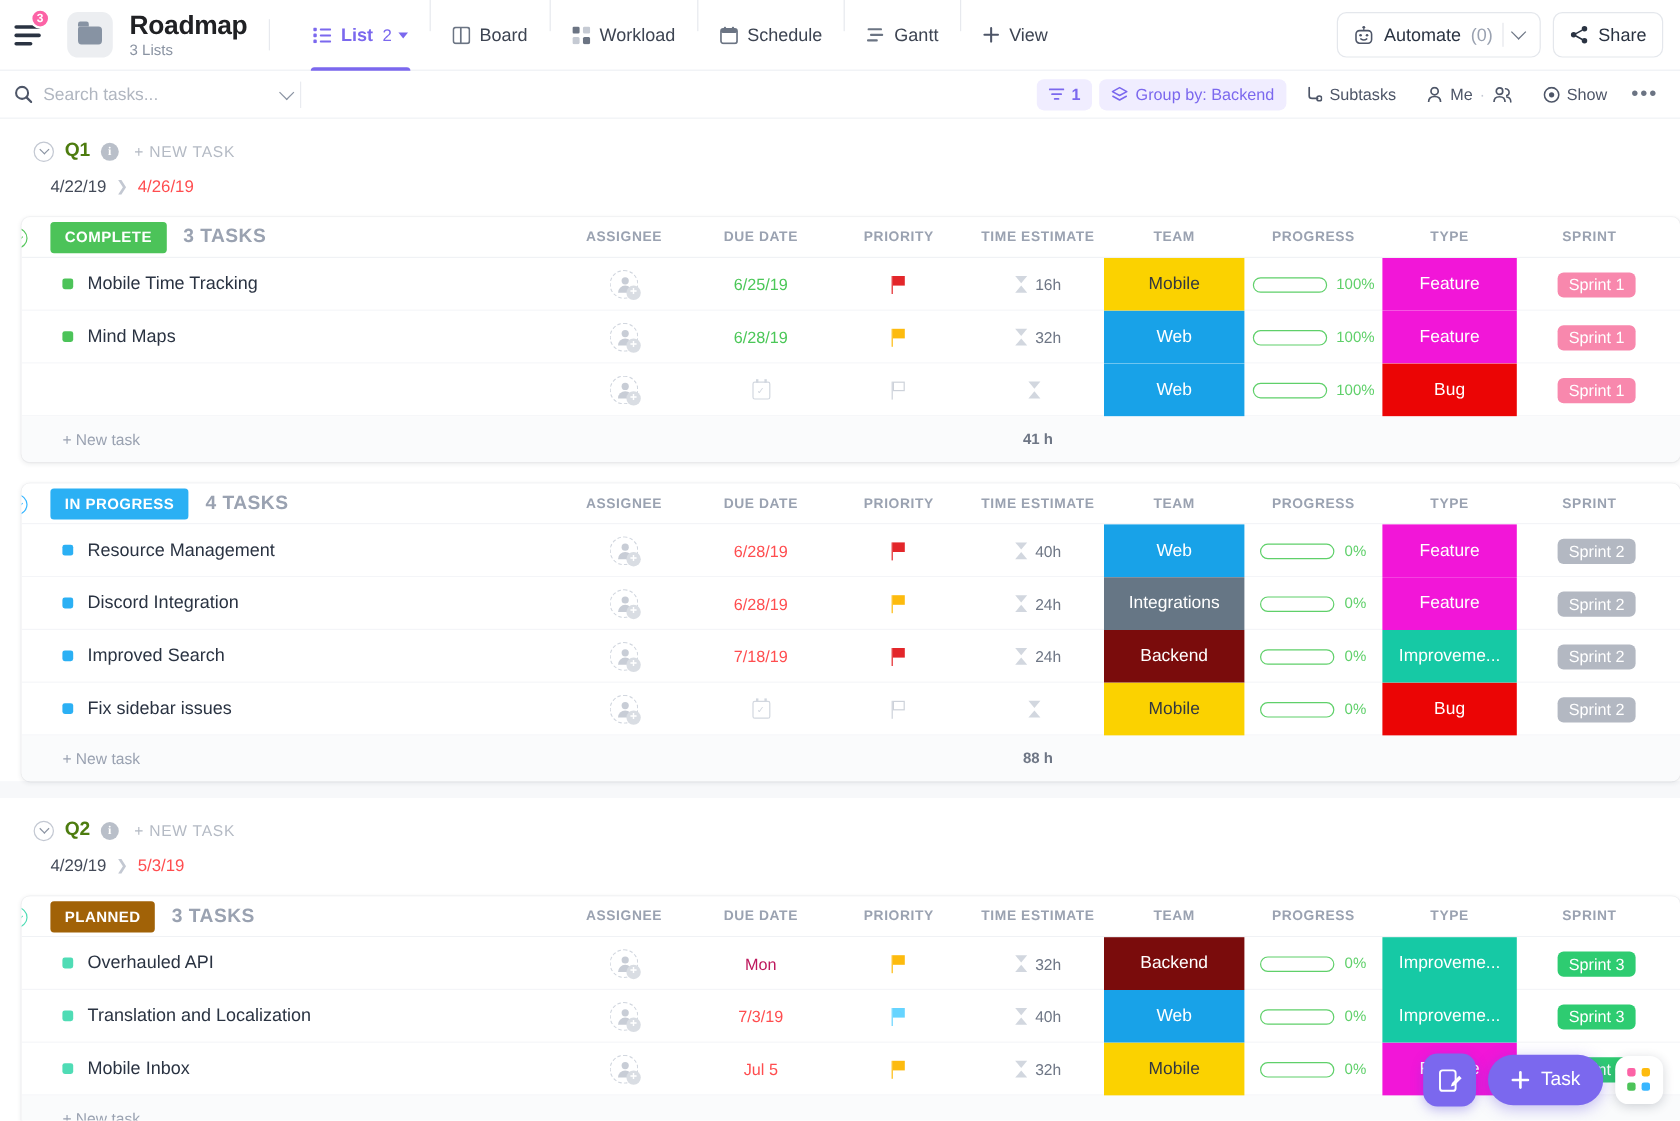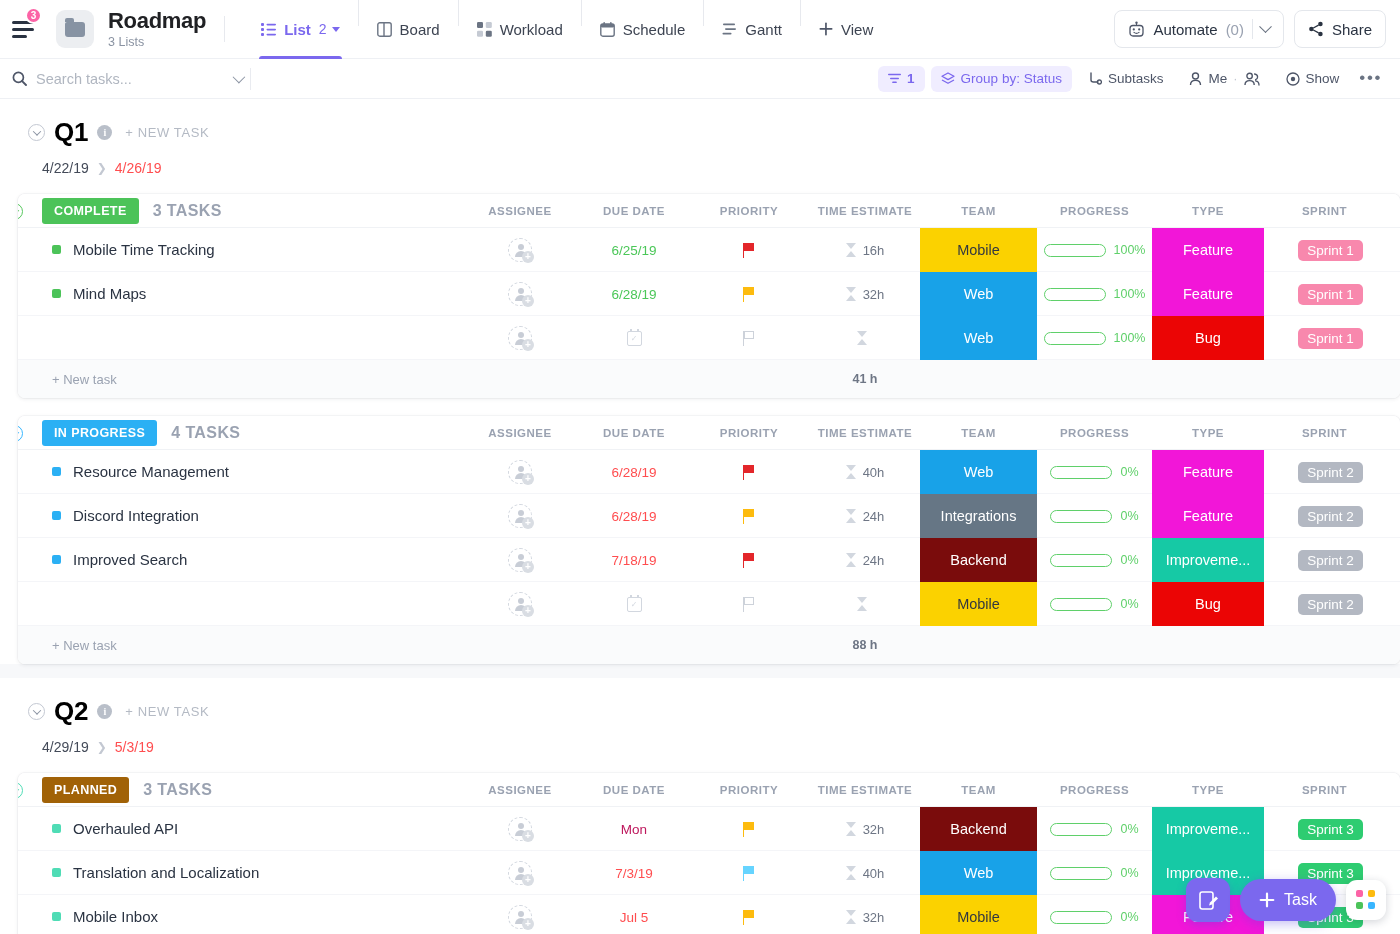--- a/index.html
+++ b/index.html
@@ -114,21 +114,21 @@
     width:17px;height:17px;border-radius:50%;border:1.4px solid #c3c8d2;
     display:flex;align-items:center;justify-content:center; cursor:pointer; flex:none;
   }
   .circ-chev:after{content:'';width:5px;height:5px;border-right:1.5px solid #8a93a2;border-bottom:1.5px solid #8a93a2;transform:rotate(45deg) translate(-1px,-1px);}
   .circ-chev.green{border-color:#57c75e;}
   .circ-chev.green:after{border-color:#57c75e;}
   .circ-chev.blue{border-color:#38b6ff;}
   .circ-chev.blue:after{border-color:#38b6ff;}
   .circ-chev.teal{border-color:#4fdcb5;}
   .circ-chev.teal:after{border-color:#4fdcb5;}
-  .g-title { font-size:26px; font-weight:700; color:#000000; letter-spacing:-0.2px;}
+  .g-title { font-size:16px; font-weight:700; color:#4d7c0f; letter-spacing:-0.2px;}
   .info-i {
     width:15px;height:15px;border-radius:50%;background:#b9bfc9;color:#fff;
     font-size:10px;font-weight:700;display:flex;align-items:center;justify-content:center;
     font-family:"Liberation Serif",serif;
   }
   .newtask-link { font-size:13px; color:#b4bac4; letter-spacing:.6px; cursor:pointer; margin-left:4px;}
   .date-row { margin: 12px 0 0 14px; font-size:14px; display:flex; align-items:center; gap:8px;}
   .date-row .d1 { color:#434a58; }
   .date-row .arrow { color:#c3c8d2; font-size:12px;}
   .date-row .d2 { color:#ff4d4f; }
@@ -369,21 +369,21 @@
         <rect x="2" y="4.7" width="9" height="1.5" rx="0.7" fill="#7b68ee"></rect>
         <rect x="4.2" y="8.6" width="4.6" height="1.5" rx="0.7" fill="#7b68ee"></rect>
       </svg>
       <span>1</span>
     </div>
     <div class="pill lilac2">
       <svg width="14" height="14" viewBox="0 0 14 14">
         <path d="M7 1 L13 4.3 L7 7.6 L1 4.3 Z" fill="none" stroke="#7b68ee" stroke-width="1.3" stroke-linejoin="round"></path>
         <path d="M1 8 L7 11.3 L13 8" fill="none" stroke="#7b68ee" stroke-width="1.3" stroke-linejoin="round"></path>
       </svg>
-      <span>Group by: Status</span>
+      <span>Group by: Backend</span>
     </div>
     <div class="pill">
       <svg width="14" height="14" viewBox="0 0 14 14">
         <path d="M3 1 L3 8 Q3 10 5.5 10 L10 10" fill="none" stroke="#4e5668" stroke-width="1.4" stroke-linecap="round"></path>
         <circle cx="11.4" cy="10" r="2" fill="none" stroke="#4e5668" stroke-width="1.3"></circle>
       </svg>
       <span>Subtasks</span>
     </div>
     <div class="pill">
       <svg width="13" height="14" viewBox="0 0 13 14">
@@ -683,20 +683,24 @@
      <span class="pbar"><span class="pfill" style="width:0%"></span></span>
      <span class="ppct">0%</span>
             </span>
           </div>
       <div class="typecell" style="left:1134px;width:112px;background:#16c9a5">Improveme...</div>
       <div class="cell" style="left:1248px;width:117px">
         <span class="sprint-tag" style="background:#b3b8c2">Sprint 2</span>
       </div>
     </div>
         <div class="row">
+      <div class="rowname">
+        <span class="dot" style="background:#2bb0f4"></span>
+        <span class="tname">Fix sidebar issues</span>
+      </div>
       <div class="cell" style="left:447px;width:110px">
             <div class="avatar">
     <span class="av-head"></span>
     <span class="av-body"></span>
     <span class="av-plus">+</span>
             </div>
           </div>
       <div class="cell" style="left:560px;width:112px">
             <span class="cal-ico">
               <span class="cal-chk">✓</span>

